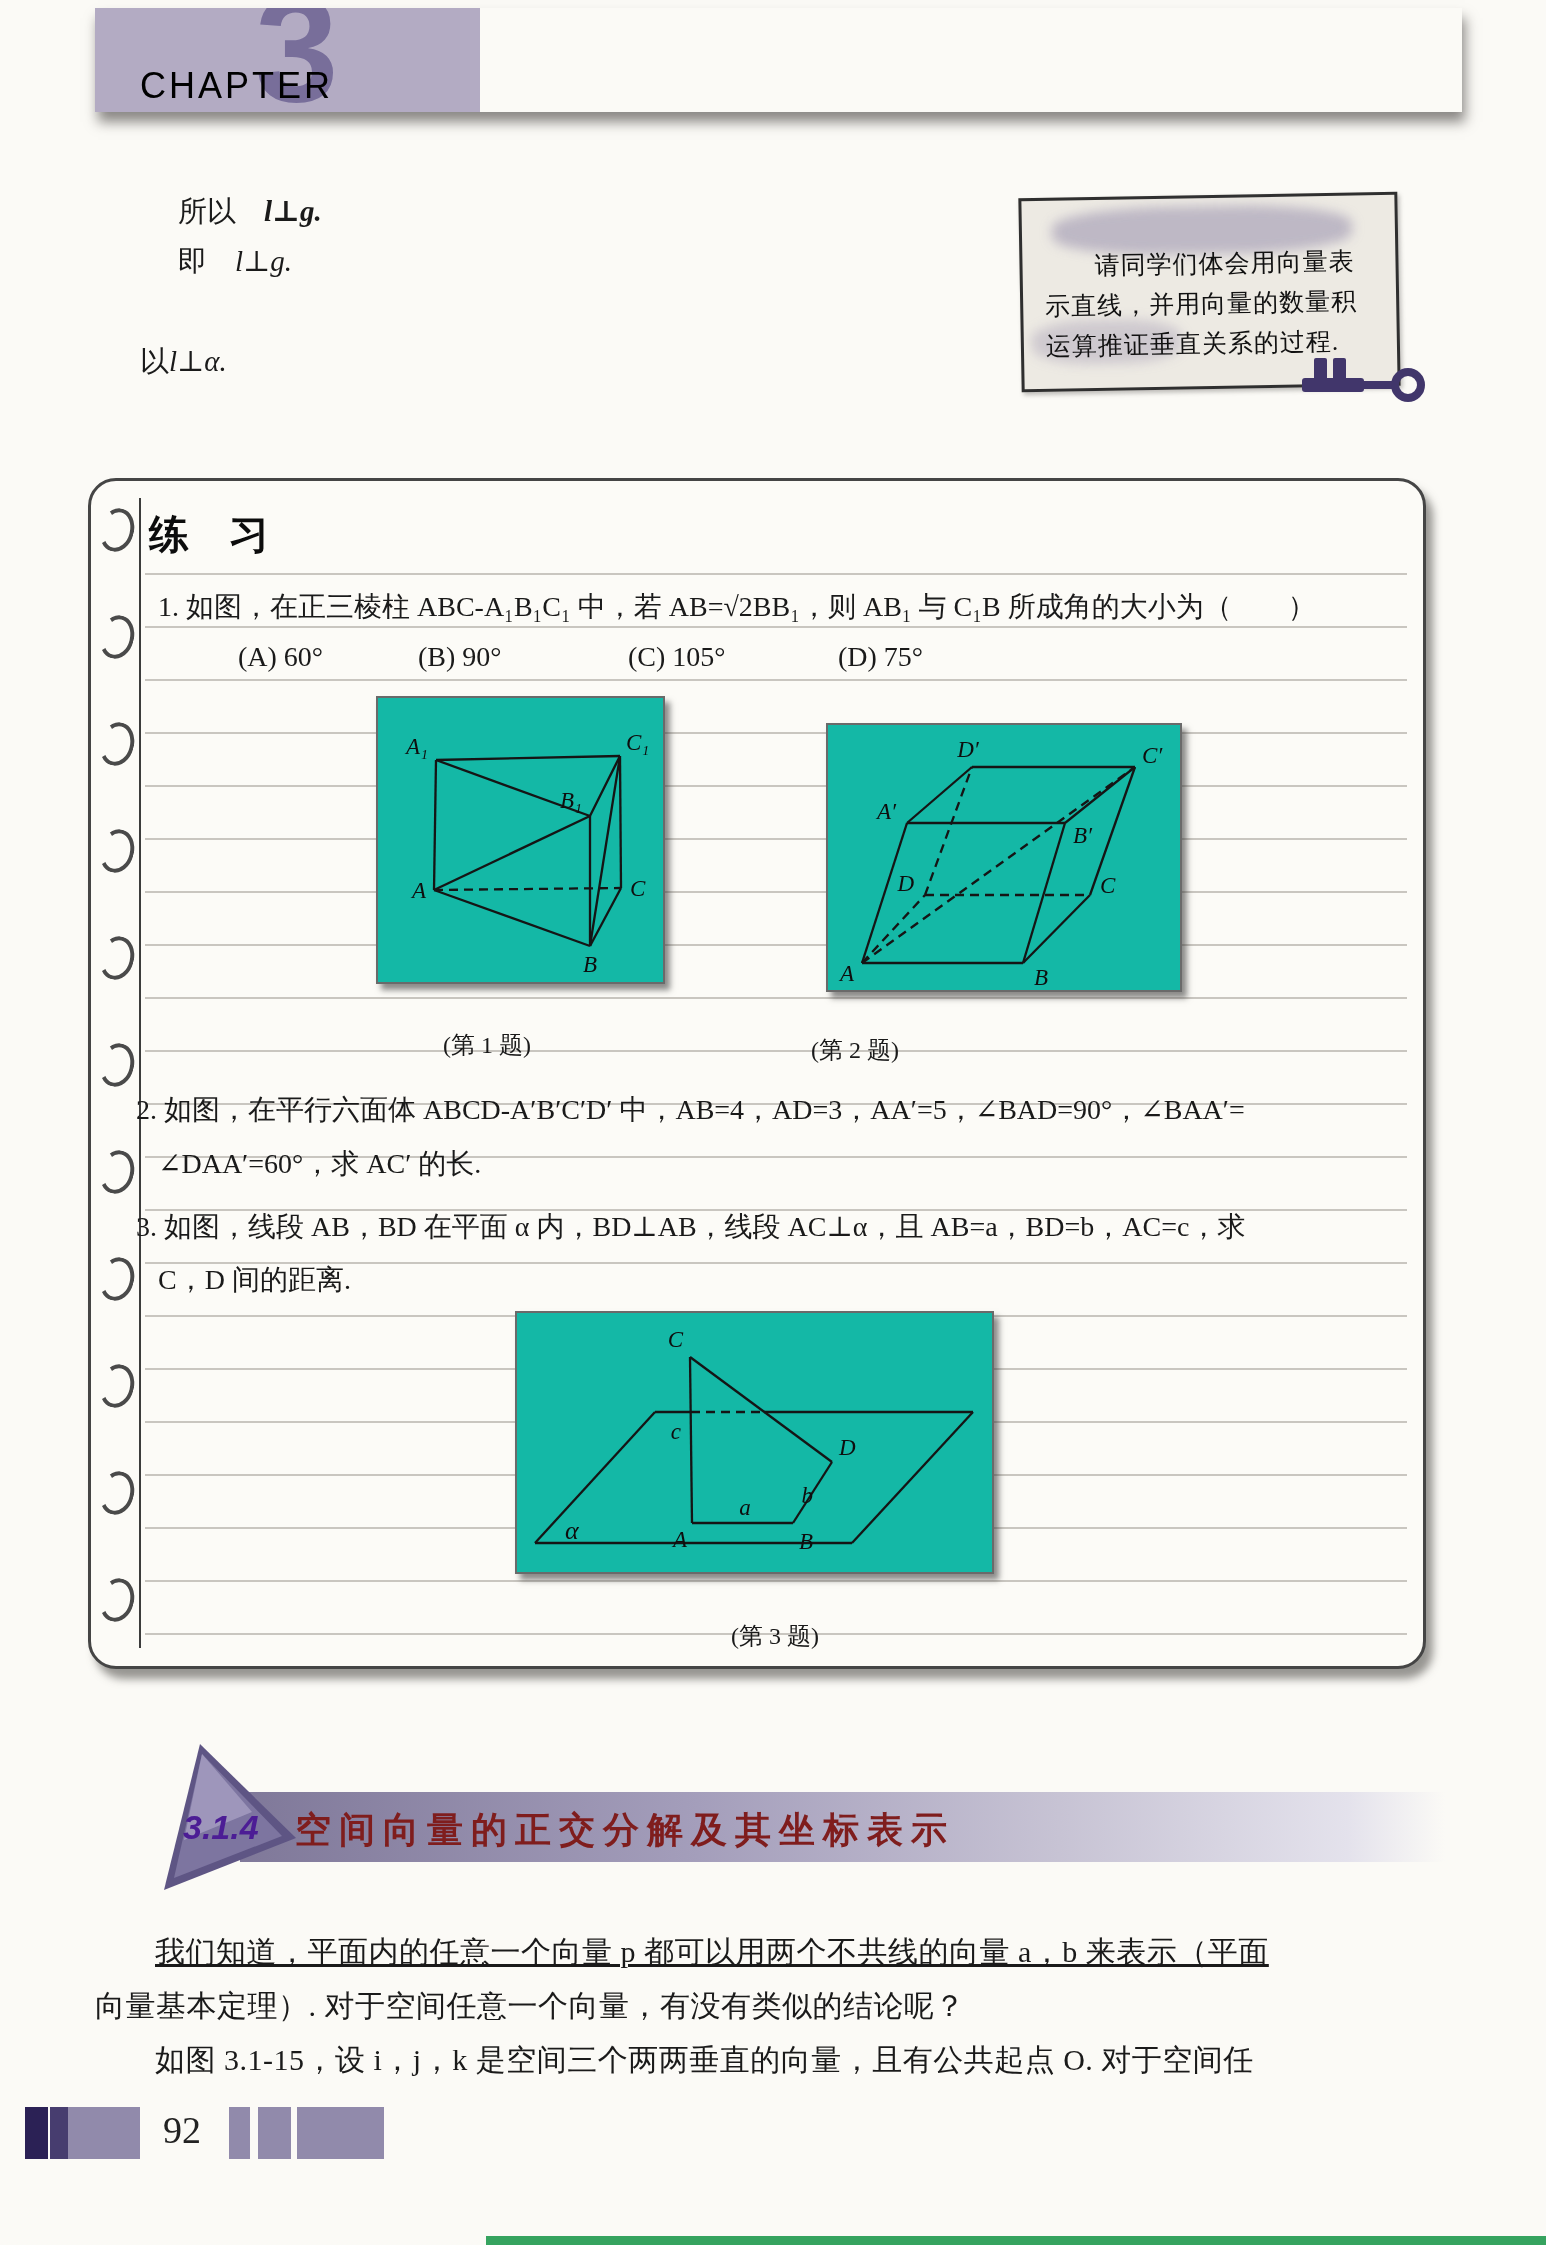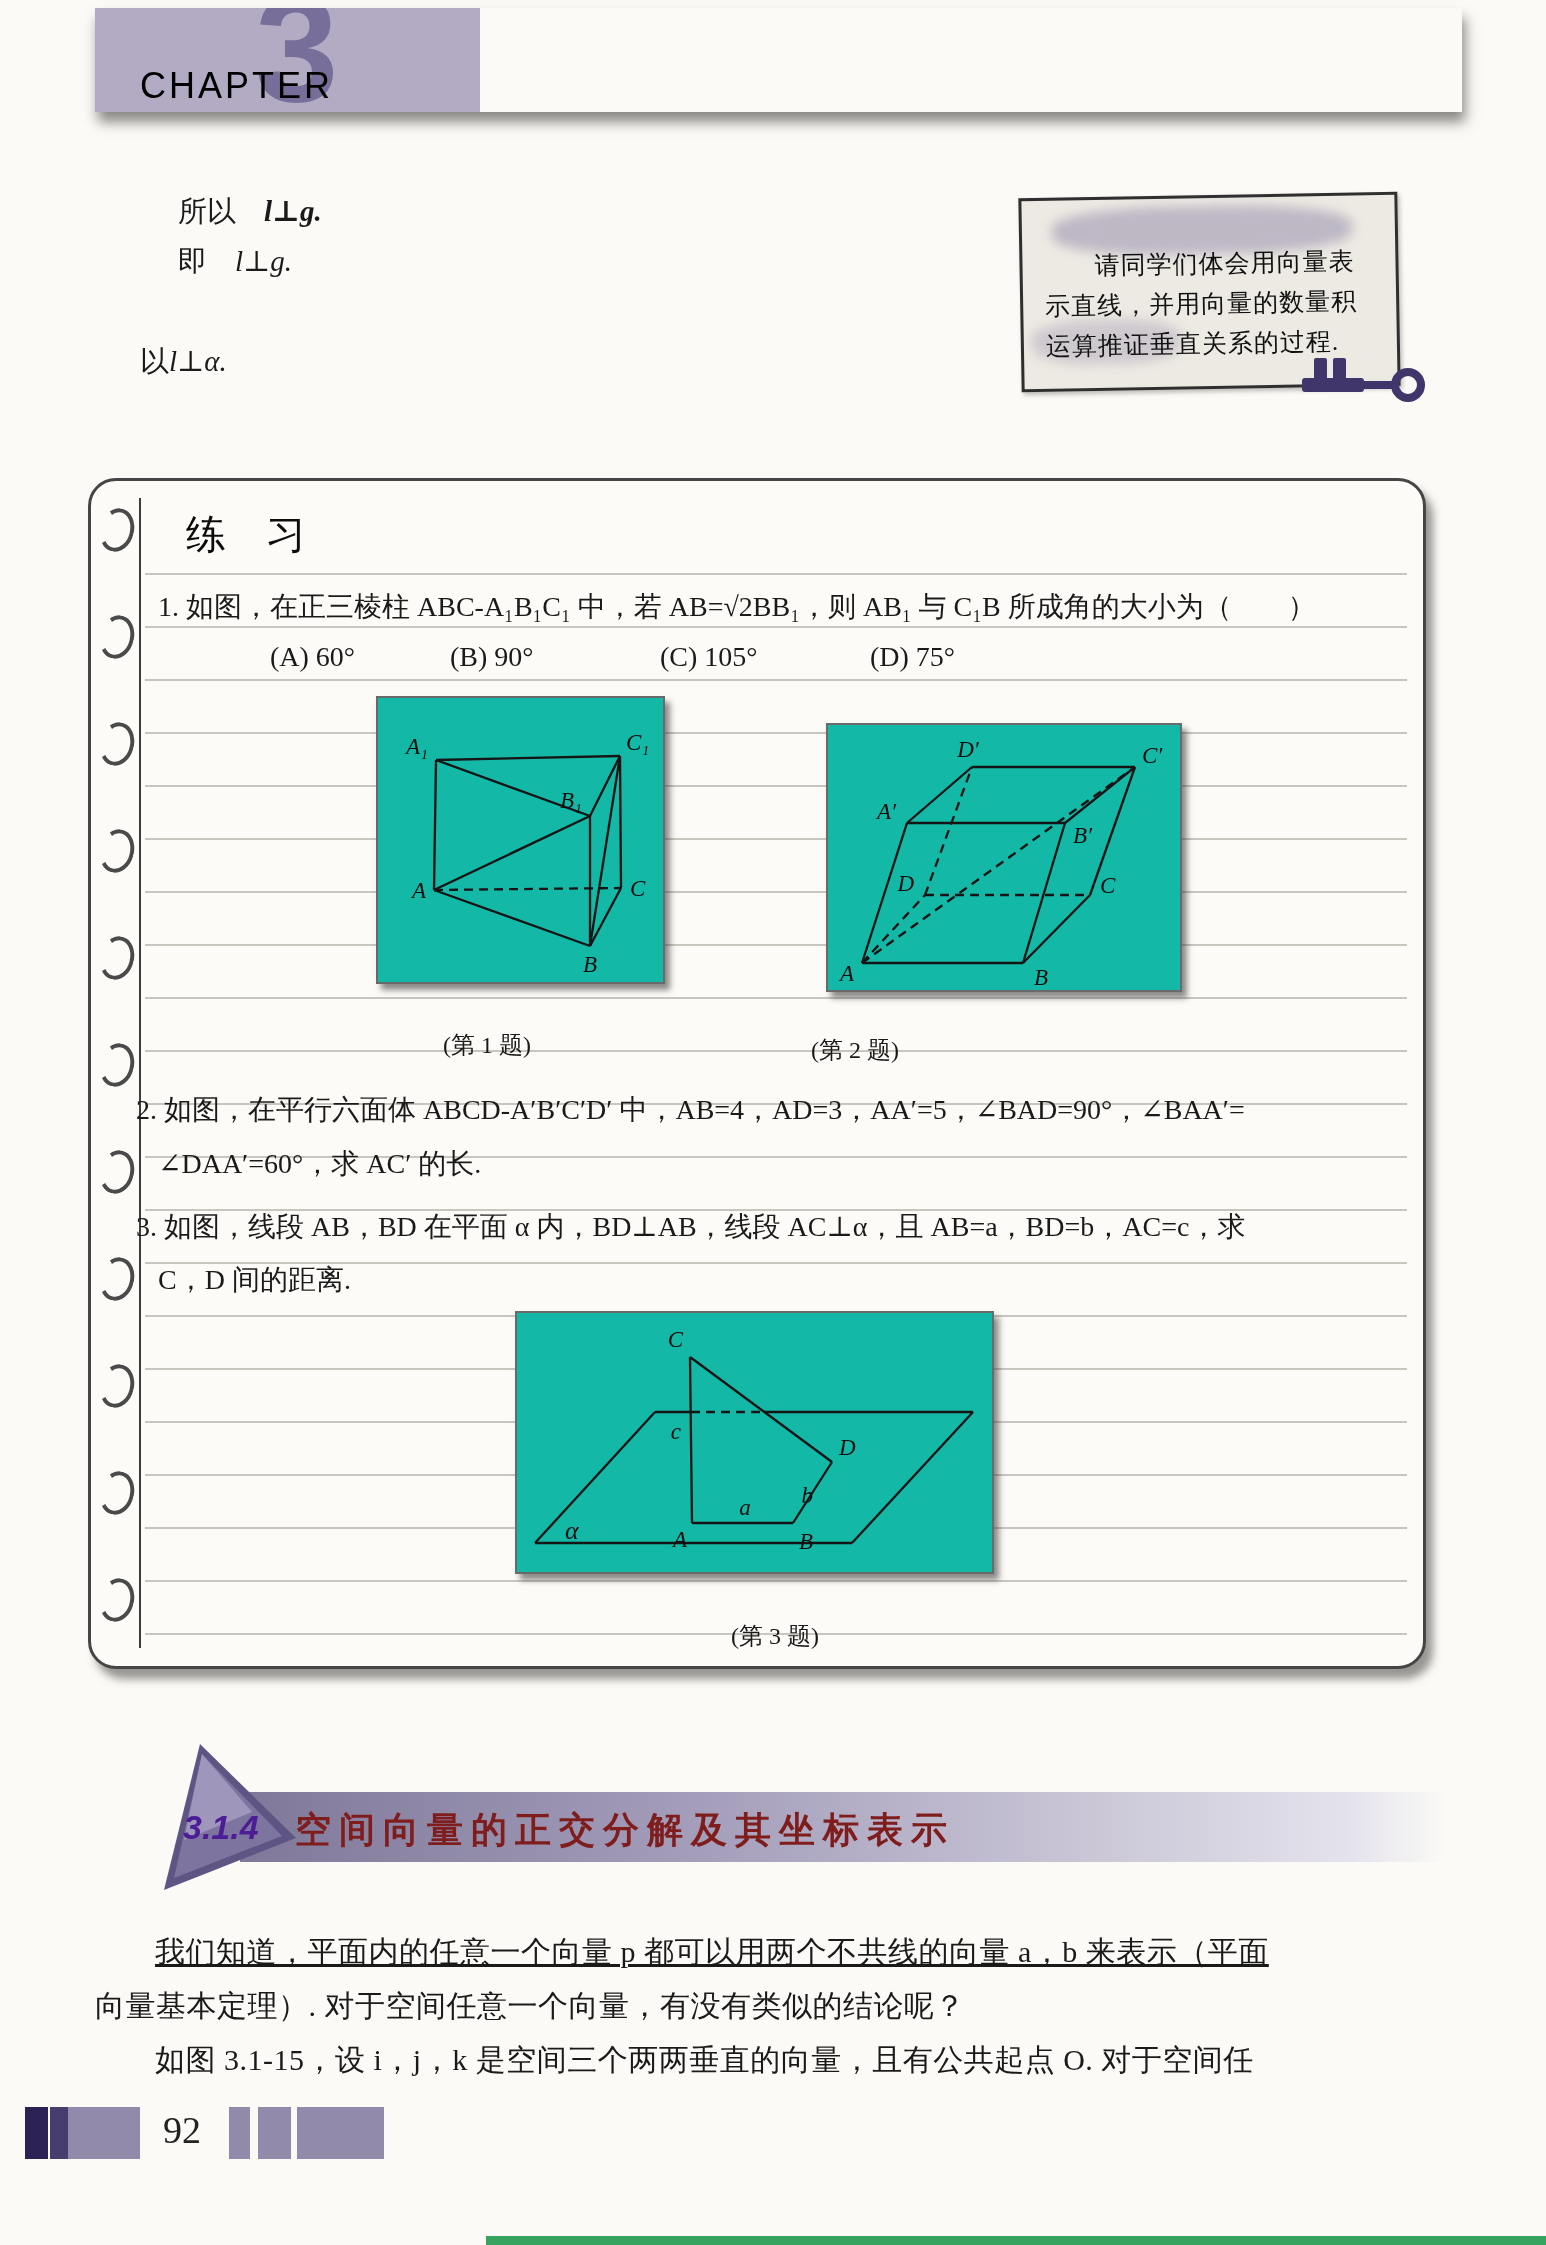--- a/index.html
+++ b/index.html
@@ -36,23 +36,23 @@
   .keyicon{position:absolute;left:1300px;top:350px;width:130px;height:60px;z-index:5;}
 
   
   .practice{position:absolute;left:88px;top:478px;width:1332px;height:1185px;background:#fcfbf7;
             border:3px solid #454545;border-radius:28px;box-shadow:7px 10px 9px rgba(70,68,64,.55);}
   .rules{position:absolute;left:54px;right:16px;top:41px;height:1122px;z-index:0;
          background:repeating-linear-gradient(to bottom,transparent 0 51px,#c9c6c0 51px 53px);}
   .vline{position:absolute;left:48px;top:17px;width:2px;height:1150px;background:#3c3c3c;}
   .crescent{position:absolute;left:9px;width:26px;height:36px;border-radius:50%;
             border:4px solid #4a4a4a;border-left-color:transparent;transform:rotate(14deg);}
-  .ptitle{position:absolute;left:58px;top:26px;font-size:40px;font-weight:normal;color:#0c0c0c;z-index:3;margin-left:37px;}
+  .ptitle{position:absolute;left:58px;top:26px;font-size:40px;font-weight:bold;color:#0c0c0c;z-index:3;}
   .ptext{position:absolute;font-size:28px;white-space:nowrap;z-index:3;}
-  .opt{position:absolute;font-size:28px;white-space:nowrap;z-index:3;margin-left:32px;}
+  .opt{position:absolute;font-size:28px;white-space:nowrap;z-index:3;}
   .cap{position:absolute;font-size:24px;z-index:3;transform:translateX(-50%);white-space:nowrap;}
   .fig{position:absolute;background:#14b8a6;border:2px solid #6a6a6a;box-shadow:5px 6px 6px rgba(45,45,45,.55);z-index:2;}
   .fig svg{display:block;}
   .ln{stroke:#151515;stroke-width:2.3;fill:none;}
   .dash{stroke:#151515;stroke-width:2.3;fill:none;stroke-dasharray:9 6;}
   .lbl{font-family:"Liberation Serif","DejaVu Serif",serif;font-style:italic;font-size:23px;fill:#0e0e0e;}
   .lbl.big{font-size:26px;}
 
   
   .section{position:absolute;left:150px;top:1742px;width:1300px;height:155px;}

